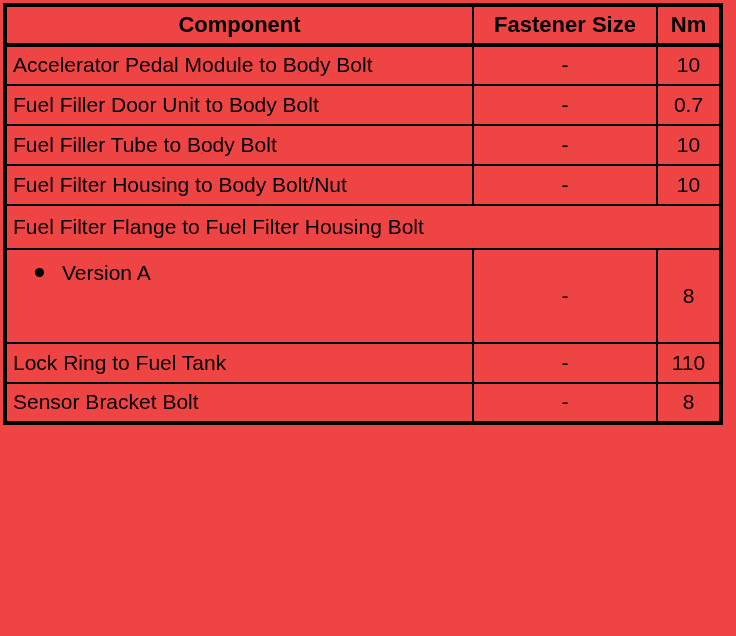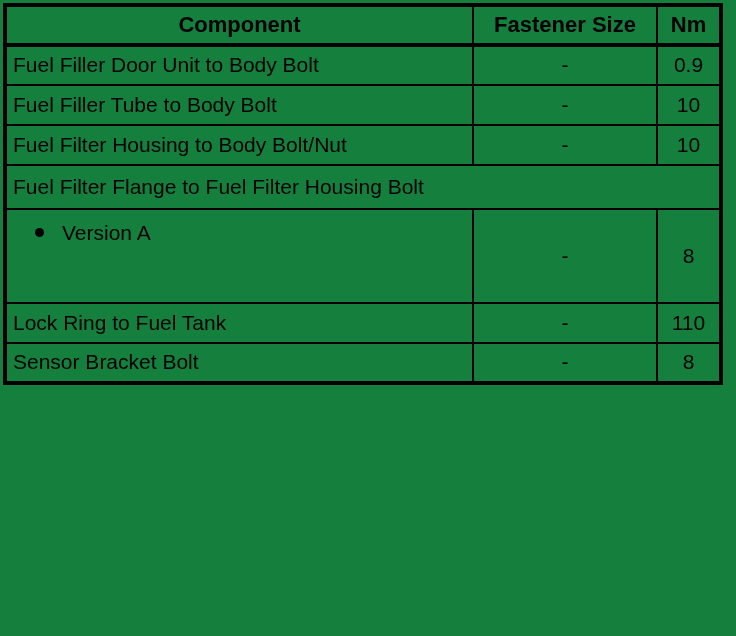--- a/index.html
+++ b/index.html
@@ -6,21 +6,21 @@
   html, body {
     margin: 0; padding: 0;
     background: #ffffff;
     font-family: "Liberation Sans", sans-serif;
     color: #000000;
   }
   .page {
     position: relative;
     width: 736px;
     height: 636px;
-    background: #15803d;
+    background: #ef4444;
     overflow: hidden;
   }
   table.torque-table {
     position: absolute;
     left: 3px;
     top: 3px;
     width: 716px;
     border-collapse: collapse;
     table-layout: fixed;
     border: 4px solid #000000;
@@ -82,23 +82,28 @@
     </colgroup>
     <thead>
       <tr>
         <th>Component</th>
         <th>Fastener Size</th>
         <th>Nm</th>
       </tr>
     </thead>
     <tbody>
       <tr>
+        <td class="comp">Accelerator Pedal Module to Body Bolt</td>
+        <td class="ctr">-</td>
+        <td class="ctr">10</td>
+      </tr>
+      <tr>
         <td class="comp">Fuel Filler Door Unit to Body Bolt</td>
         <td class="ctr">-</td>
-        <td class="ctr">0.9</td>
+        <td class="ctr">0.7</td>
       </tr>
       <tr>
         <td class="comp">Fuel Filler Tube to Body Bolt</td>
         <td class="ctr">-</td>
         <td class="ctr">10</td>
       </tr>
       <tr>
         <td class="comp">Fuel Filter Housing to Body Bolt/Nut</td>
         <td class="ctr">-</td>
         <td class="ctr">10</td>

